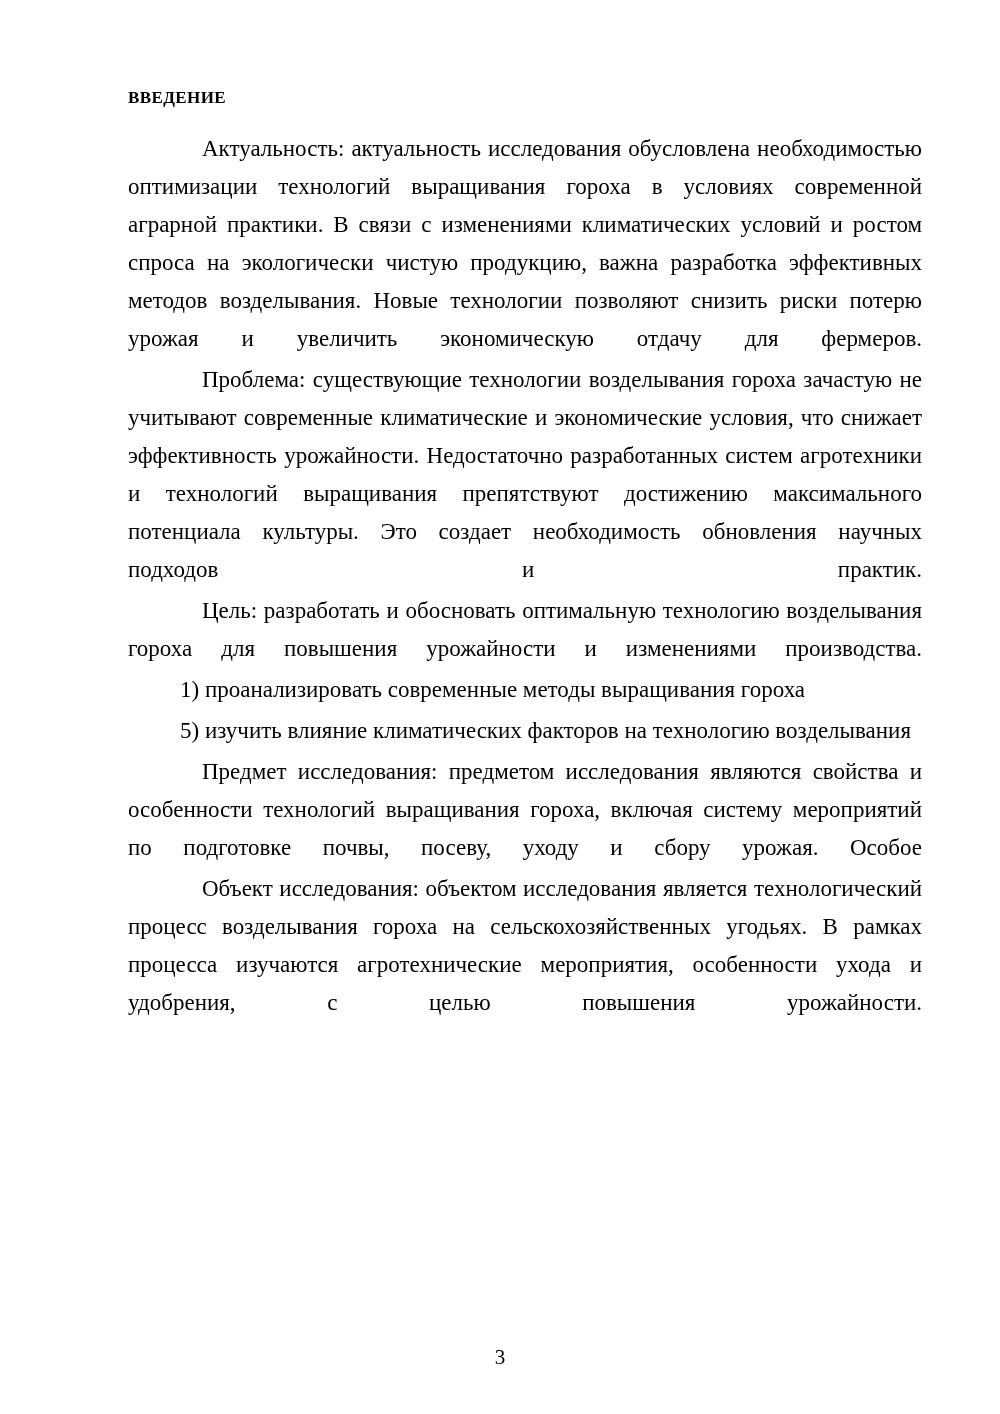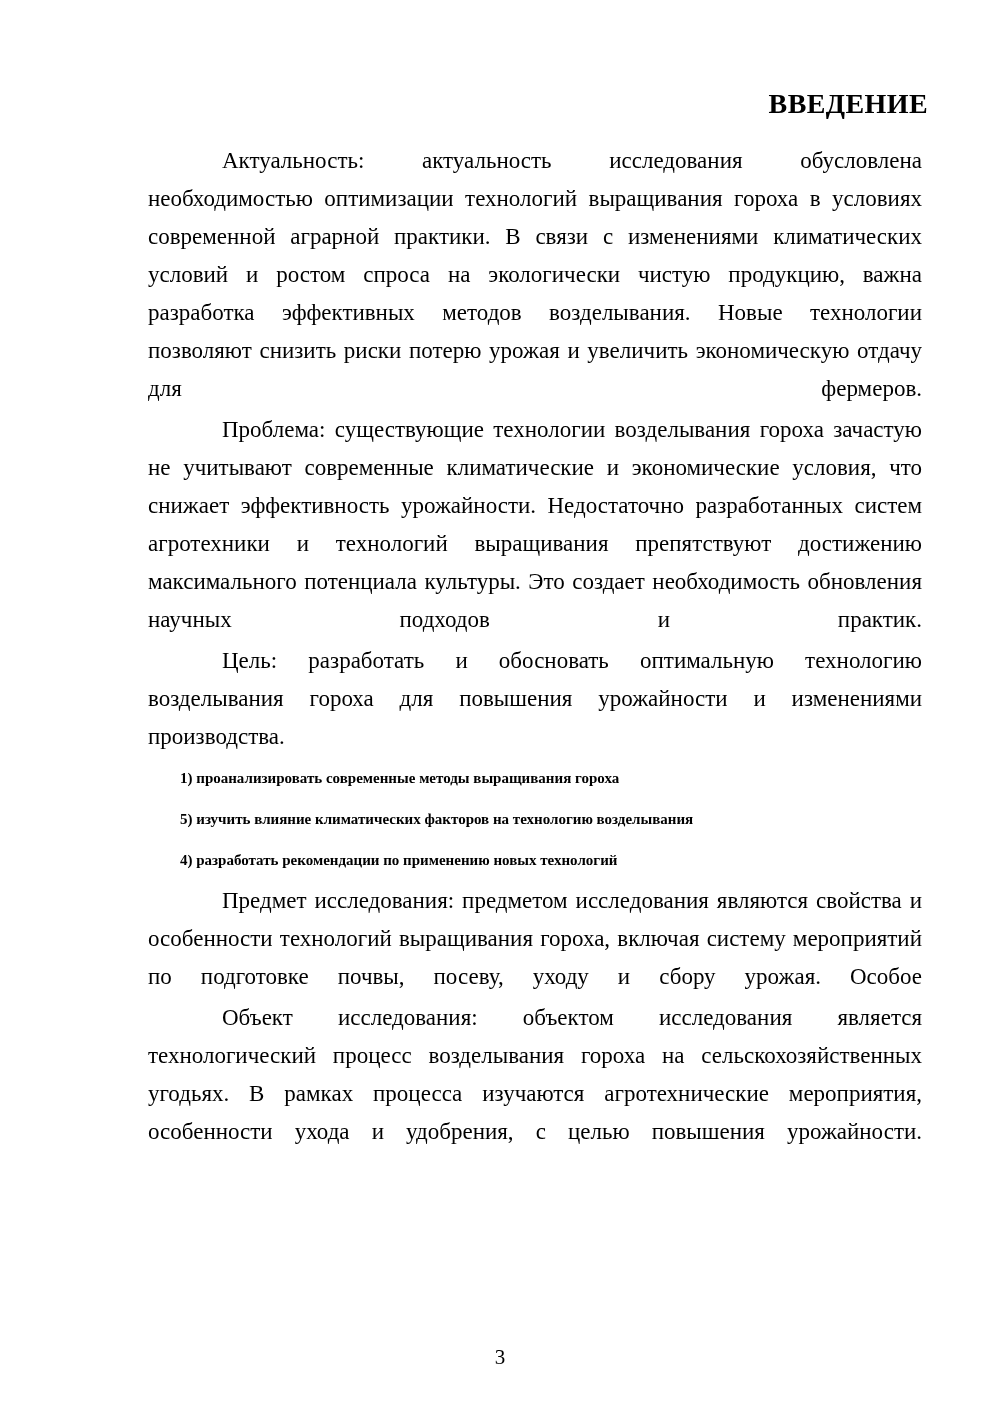--- a/index.html
+++ b/index.html
@@ -16,49 +16,47 @@
     overflow: hidden;
   }
   .page {
     box-sizing: border-box;
     width: 1000px;
     height: 1414px;
     padding: 88px 72px 40px 128px;
     position: relative;
   }
   .doc-title {
-    text-align: right;
+    text-align: left;
     font-weight: bold;
-    font-size: 28px;
+    font-size: 17px;
     letter-spacing: 0.4px;
     margin: 0 0 22px 0;
   }
   .para {
     font-size: 23px;
     line-height: 38px;
     text-align: justify;
     text-align-last: left;
     text-indent: 74px;
     margin: 0 0 3px 0;
     padding-right: 6px;
   }
   .para.last-justify {
     text-align: justify;
     text-align-last: justify;
-    margin-left: 20px;
   }
   .task-line {
-    font-size: 15px;
+    font-size: 23px;
     line-height: 38px;
     text-align: justify;
     text-align-last: left;
     text-indent: 52px;
     margin: 0 0 3px 0;
     padding-right: 6px;
-    font-weight: bold;
   }
   .page-number {
     position: absolute;
     bottom: 44px;
     left: 0;
     width: 1000px;
     text-align: center;
     font-size: 21px;
   }
 </style>
@@ -74,21 +72,20 @@
   <p class="para last-justify">Проблема: существующие технологии возделывания гороха зачастую не учитывают современные климатические и экономические условия, что снижает эффективность урожайности. Недостаточно разработанных систем агротехники и технологий выращивания препятствуют достижению максимального потенциала культуры. Это создает необходимость обновления научных подходов и практик.</p>
 
   <p class="para last-justify">Цель: разработать и обосновать оптимальную технологию возделывания гороха для повышения урожайности и изменениями производства.</p>
 
 
   <p class="task-line">1) проанализировать современные методы выращивания гороха</p>
 
   <p class="task-line last-justify">5) изучить влияние климатических факторов на технологию возделывания</p>
 
 
-  <p class="task-line">4) разработать рекомендации по применению новых технологий</p>
 
 
   <p class="para last-justify">Предмет исследования: предметом исследования являются свойства и особенности технологий выращивания гороха, включая систему мероприятий по подготовке почвы, посеву, уходу и сбору урожая. Особое</p>
 
   <p class="para last-justify">Объект исследования: объектом исследования является технологический процесс возделывания гороха на сельскохозяйственных угодьях. В рамках процесса изучаются агротехнические мероприятия, особенности ухода и удобрения, с целью повышения урожайности.</p>
 
   <div class="page-number">3</div>
 
 </div>
 

